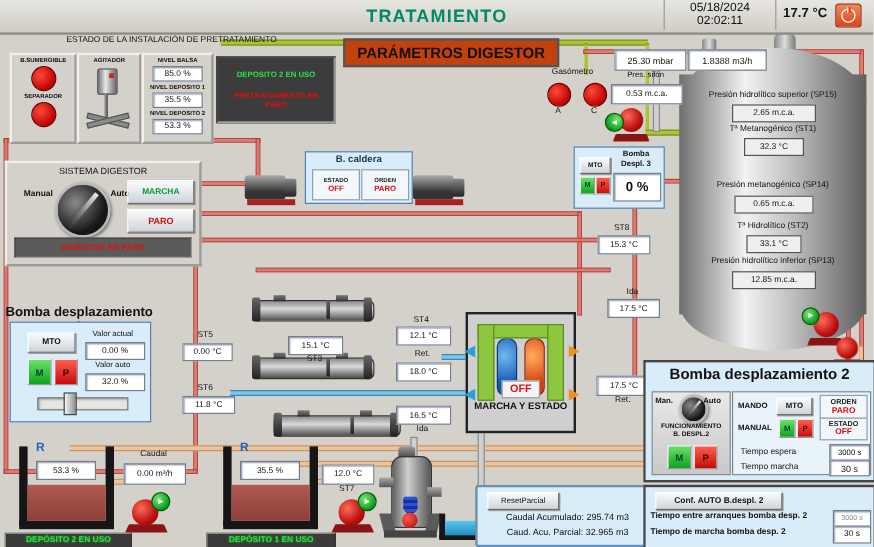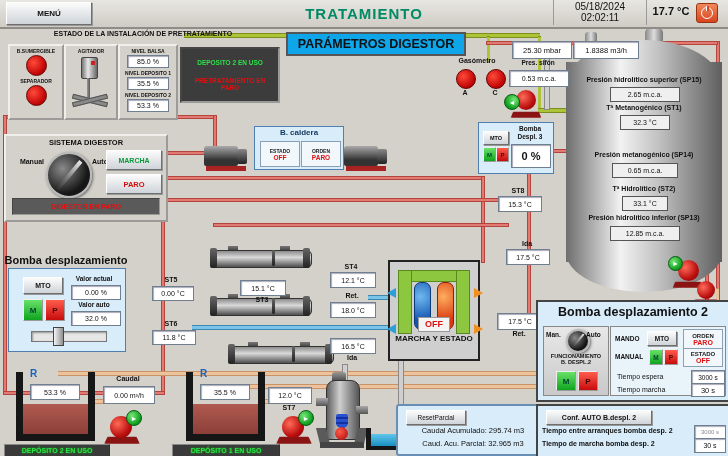--- a/index.html
+++ b/index.html
@@ -8,21 +8,21 @@
   .abs{position:absolute;}
   .ctr{text-align:center;}
   .b{font-weight:bold;}
   
   #hdr{left:0;top:0;width:728px;height:27px;background:linear-gradient(#e8e6e1,#cfccc5);border-bottom:2px solid #8f8c85;}
   .btn{background:linear-gradient(#fbfbfb,#cfd4d9);border:1px solid;border-color:#fff #6f6f6f #6f6f6f #fff;
        box-shadow:1px 1px 0 #999;display:flex;align-items:center;justify-content:center;cursor:pointer;}
   .vbox{background:#fff;border:1px solid #6f7f8f;box-shadow:inset 1px 1px 1px #aab;display:flex;
         align-items:center;justify-content:center;font-size:7px;}
   .gbox{background:#efefef;border:1px solid #555;display:flex;align-items:center;justify-content:center;font-size:7px;}
-  .lbl{font-size:7px;font-weight:bold;text-align:center;line-height:1.1;}
+  .lbl{font-size:7px;font-weight:normal;text-align:center;line-height:1.1;}
   .panel{background:#d4d1ca;border:2px outset #f0efec;}
   .bluep{background:#d9ecf9;border:1px solid #4f7faf;}
   .darkp{background:#3c3c3c;border:2px inset #9a9a9a;}
   .red{color:#e01010;} .grn{color:#2ce04a;} .navy{color:#10365e;}
   .pipe{position:absolute;z-index:1;}
   .pg{background:#aec437;border-top:1px solid #7a8f1d;border-bottom:1px solid #7a8f1d;}
   .pr{background:#e07a72;outline:1px solid #b5443c;}
   .po{background:#ecc39a;border-top:1px solid #c8926a;border-bottom:1px solid #c8926a;}
   .pb{background:#79c4e8;border-top:1px solid #3e88b0;border-bottom:1px solid #3e88b0;}
   .pgy{background:#cfcfcf;border:1px solid #8a8a8a;}
@@ -89,21 +89,20 @@
   <div class="pipe po" style="left:716px;top:288px;width:3px;height:84px"></div>
   <div class="pipe po" style="left:94px;top:399px;width:36px;height:3px"></div>
   <div class="pipe po" style="left:262px;top:399px;width:36px;height:3px"></div>
   <div class="pipe pb" style="left:192px;top:325px;width:196px;height:3px"></div>
   <div class="pipe pb" style="left:368px;top:295px;width:20px;height:3px"></div>
   <div class="pipe pgy" style="left:342px;top:364px;width:4px;height:54px"></div>
   <div class="pipe pgy" style="left:398px;top:356px;width:4px;height:70px"></div>
   <div class="pipe pgy" style="left:544px;top:56px;width:4px;height:52px"></div>
 
   <div class="abs z3" id="hdr">
-    <div class="abs btn" style="left:6px;top:2px;width:84px;height:21px;font-size:8px;font-weight:bold">MENÚ</div>
     <div class="abs ctr b" style="left:254px;top:5px;width:220px;font-size:15px;color:#008a65;letter-spacing:1px">TRATAMIENTO</div>
     <div class="abs" style="left:553px;top:0;width:92px;height:25px;border-left:1px solid #9a9a9a;border-right:1px solid #9a9a9a">
       <div class="ctr" style="font-size:10px;margin-top:1px">05/18/2024</div>
       <div class="ctr" style="font-size:10px">02:02:11</div>
     </div>
     <div class="abs ctr b" style="left:648px;top:5px;width:46px;font-size:11px">17.7 °C</div>
     <div class="abs" style="left:696px;top:3px;width:20px;height:18px;background:linear-gradient(#f08a5a,#d8441f);border:1px solid #993311;border-radius:3px">
       <div class="abs" style="left:4px;top:3px;width:10px;height:10px;border:1.5px solid #fff;border-radius:50%"></div>
       <div class="abs" style="left:9px;top:2px;width:2px;height:5px;background:#d8441f;border-left:1.5px solid #fff"></div>
     </div>
@@ -135,21 +134,21 @@
     <div class="vbox" style="width:40px;height:11px;margin:1px auto 0">35.5 %</div>
     <div class="sl" style="margin-top:2px">NIVEL DEPOSITO 2</div>
     <div class="vbox" style="width:40px;height:11px;margin:1px auto 0">53.3 %</div>
   </div>
 
   <div class="abs darkp z2" style="left:180px;top:47px;width:96px;height:52px;display:flex;flex-direction:column;align-items:center;justify-content:space-evenly">
     <div class="grn ctr" style="font-size:6.5px;font-weight:bold">DEPOSITO 2 EN USO</div>
     <div class="red ctr" style="font-size:6.5px;font-weight:bold;width:80px">PRETRATAMIENTO EN PARO</div>
   </div>
 
-  <div class="abs ctr b z3" style="left:286px;top:32px;width:176px;height:20px;background:#0ea5e9;border:2px solid #555;font-size:12.5px;line-height:20px">PARÁMETROS DIGESTOR</div>
+  <div class="abs ctr b z3" style="left:286px;top:32px;width:176px;height:20px;background:#c2410c;border:2px solid #555;font-size:12.5px;line-height:20px">PARÁMETROS DIGESTOR</div>
 
   <div class="abs vbox z3" style="left:512px;top:41px;width:58px;height:16px;font-size:7.5px">25.30 mbar</div>
   <div class="abs vbox z3" style="left:573px;top:41px;width:64px;height:16px;font-size:7.5px">1.8388 m3/h</div>
   <div class="abs lbl z3" style="left:448px;top:57px;width:58px">Gasómetro</div>
   <div class="abs circ-red z3" style="left:456px;top:69px;width:18px;height:18px"></div>
   <div class="abs circ-red z3" style="left:486px;top:69px;width:18px;height:18px"></div>
   <div class="abs lbl z3" style="left:456px;top:89px;width:18px">A</div>
   <div class="abs lbl z3" style="left:486px;top:89px;width:18px">C</div>
   <div class="abs lbl z3" style="left:510px;top:59px;width:56px;font-size:6.5px">Pres. sifón</div>
   <div class="abs vbox z3" style="left:509px;top:70px;width:58px;height:15px">0.53 m.c.a.</div>

